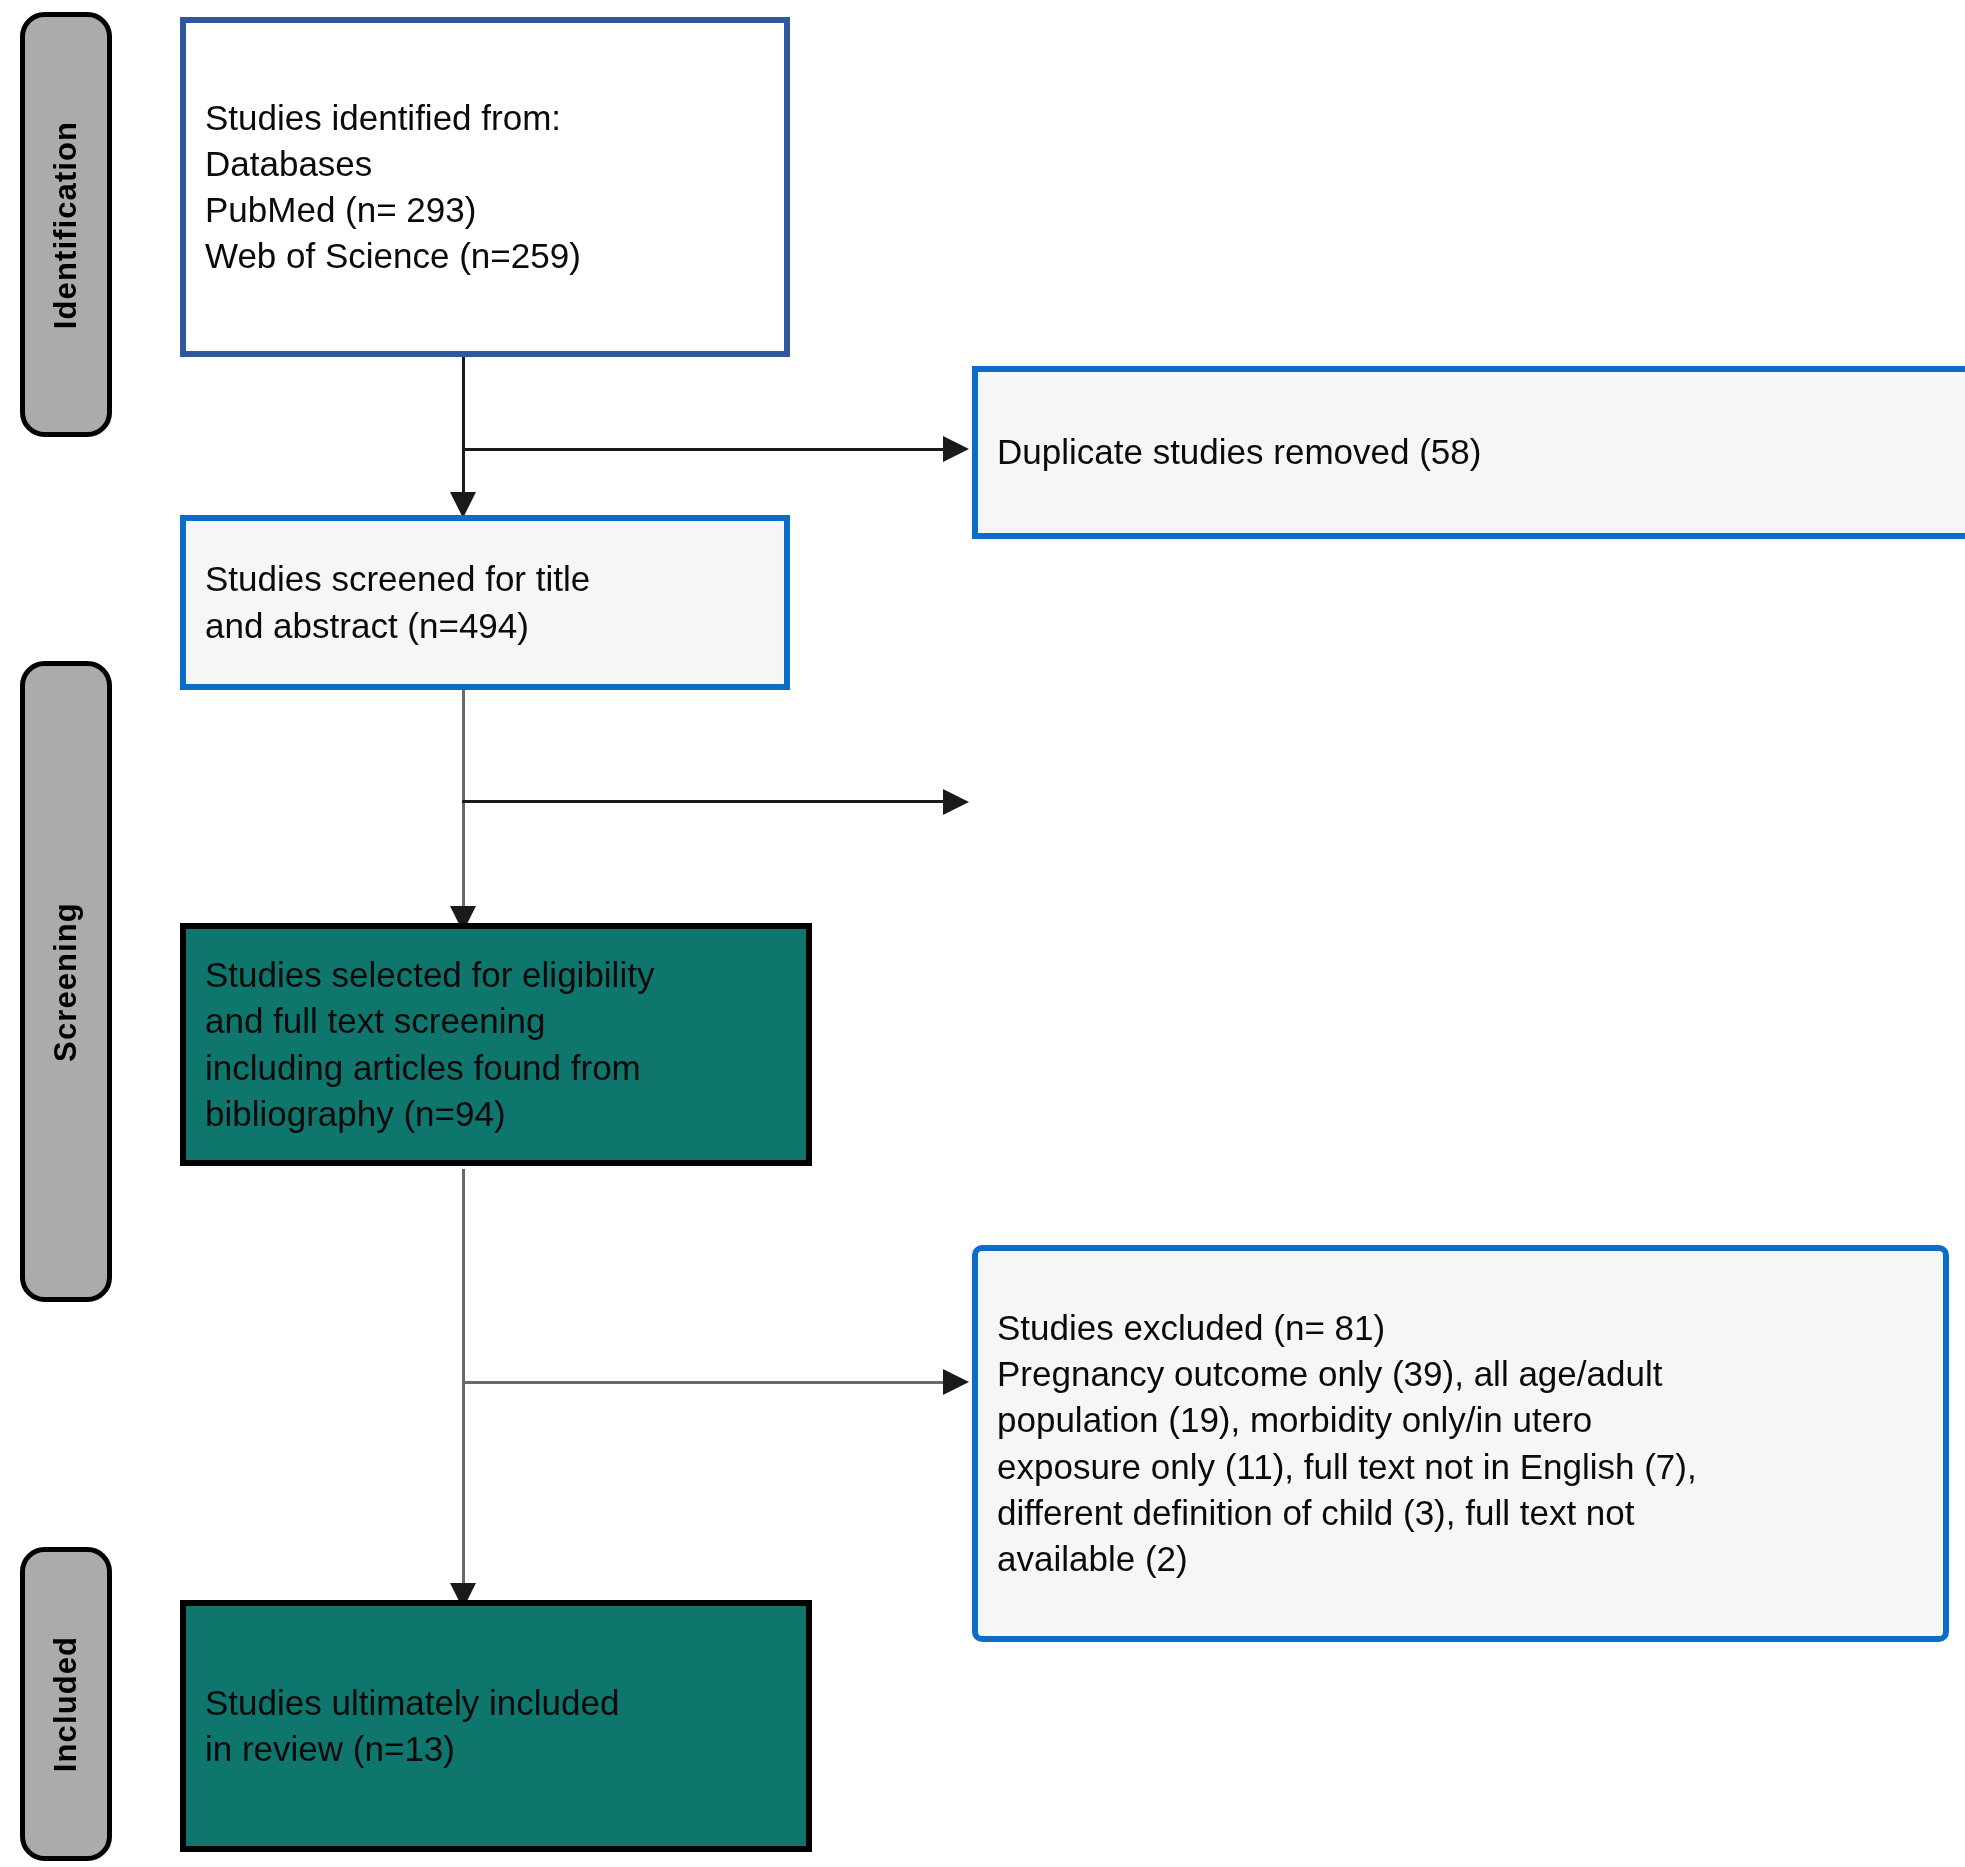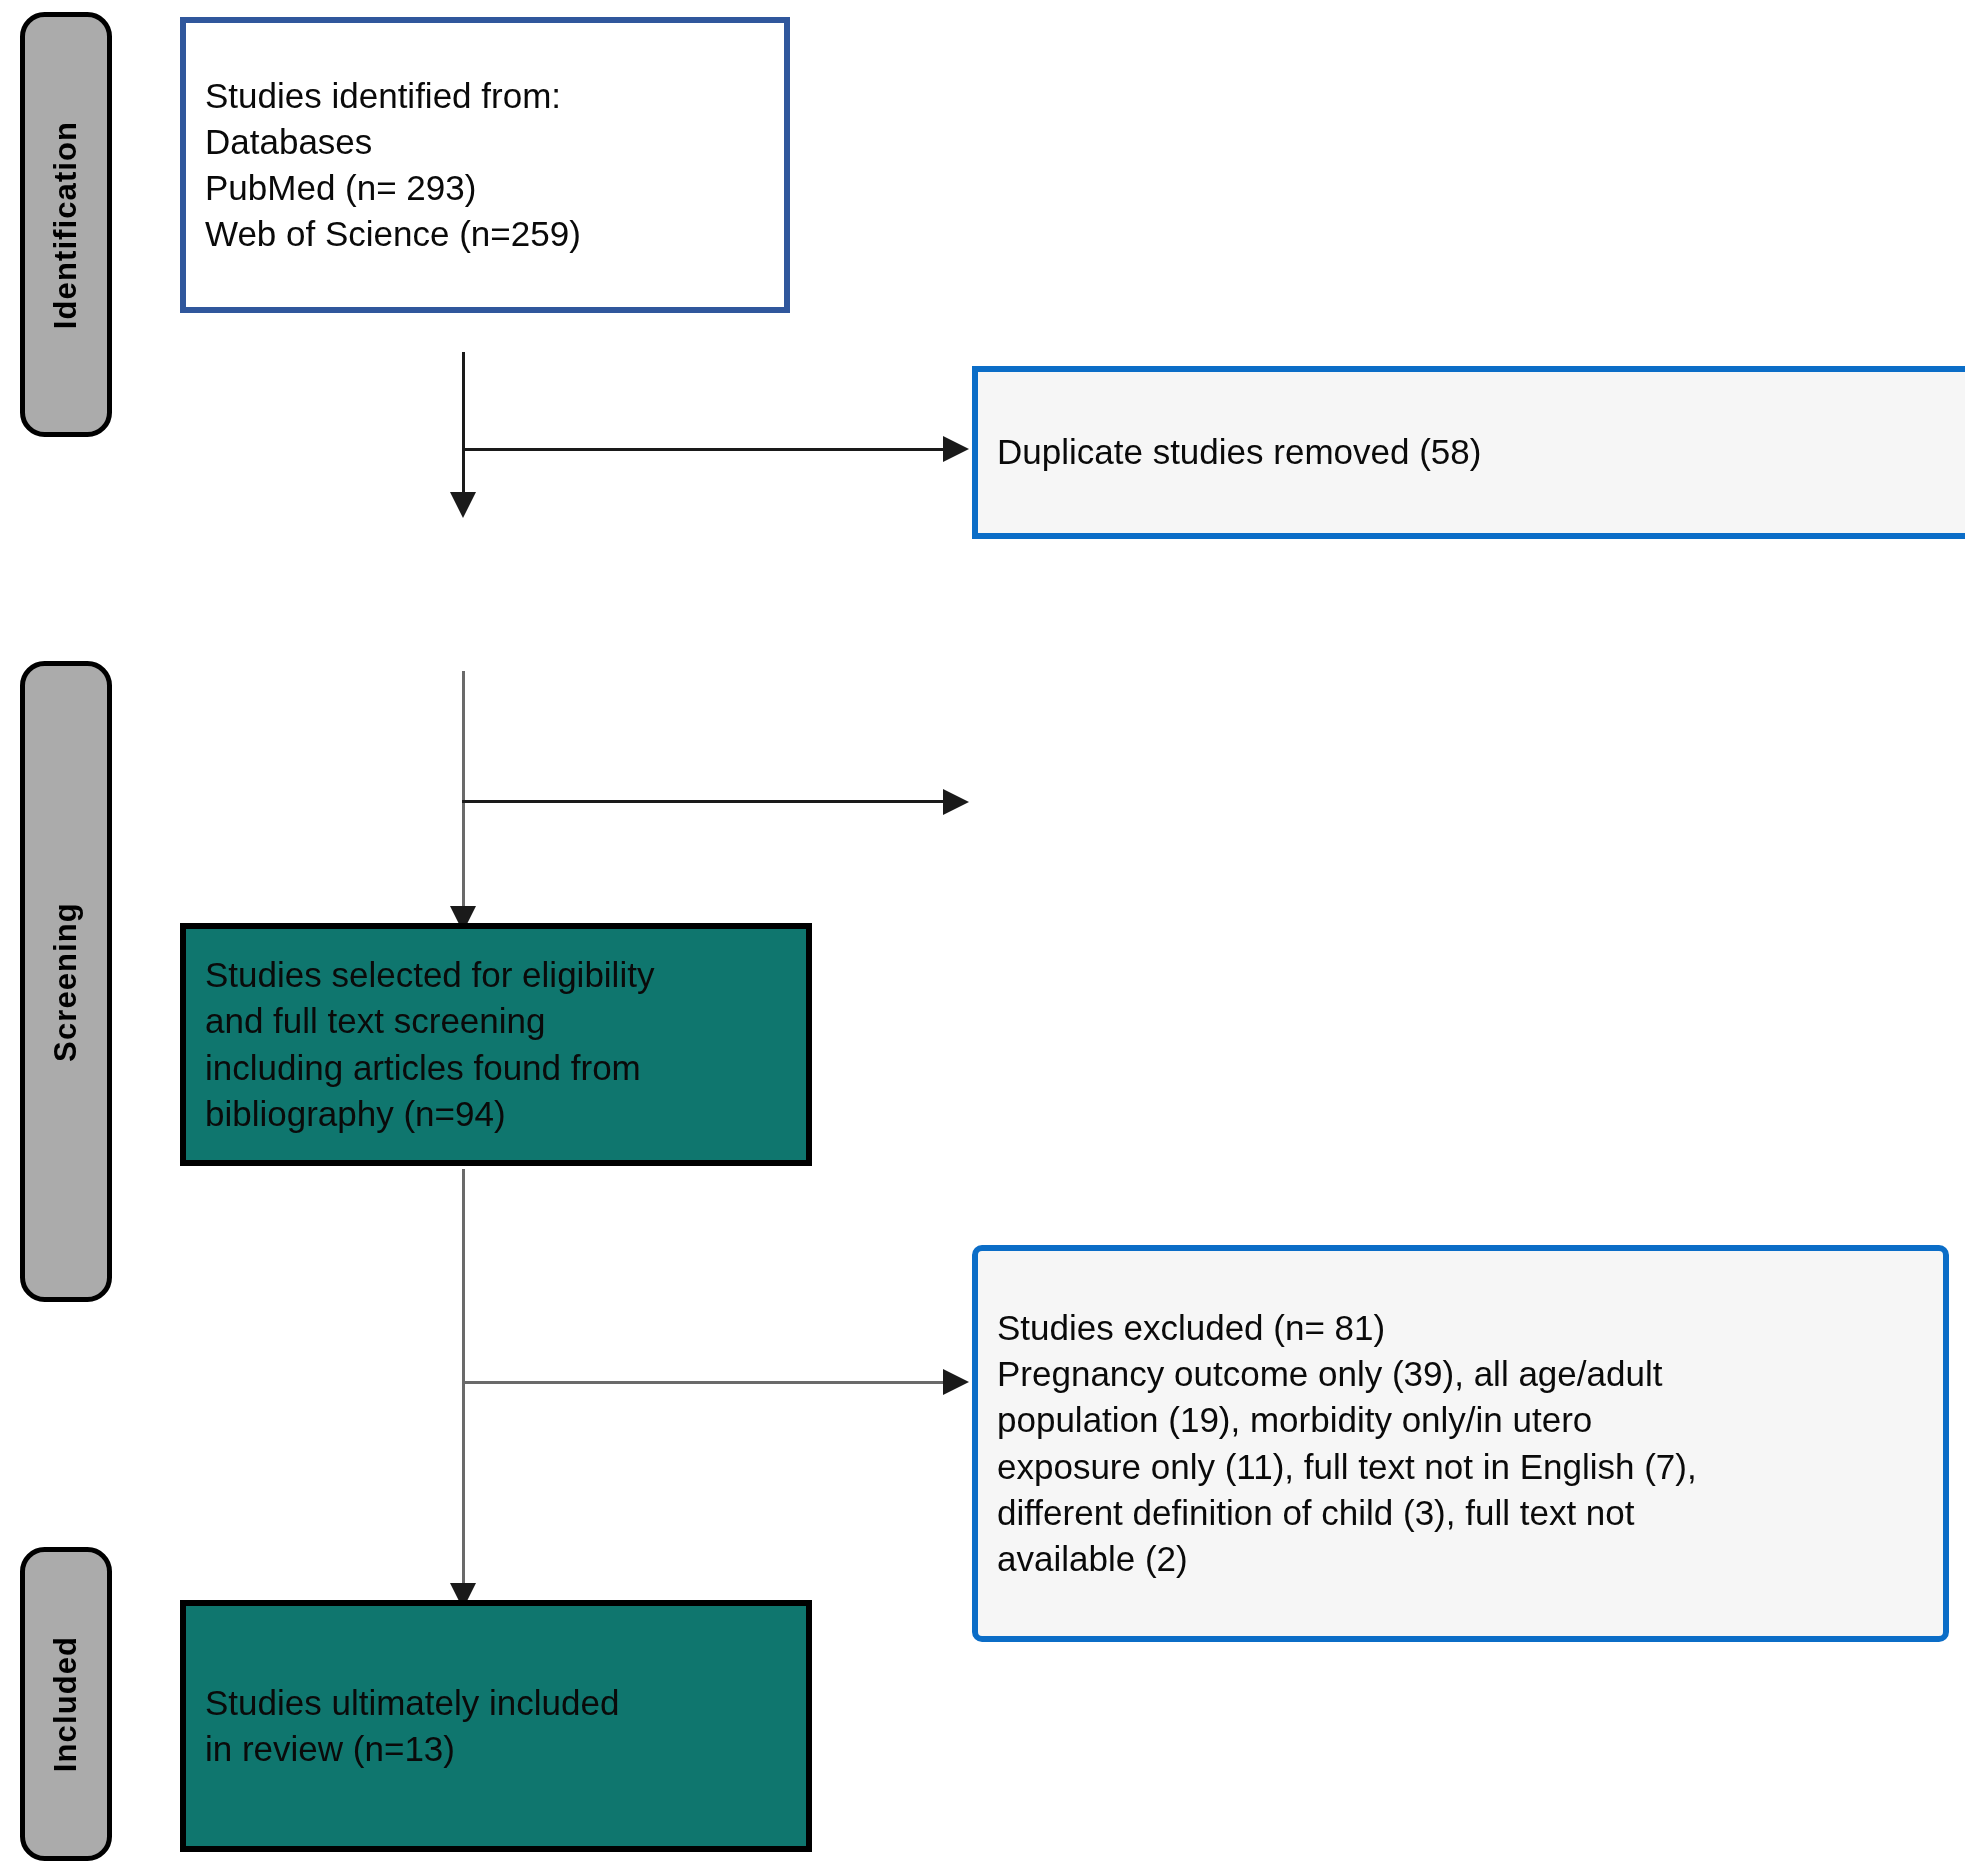--- a/index.html
+++ b/index.html
@@ -116,31 +116,35 @@
   <div class="conn conn-v conn-faint" style="left:462px; top:671px; height:252px;"></div>
   <div class="arrow-down" style="left:450px; top:906px;"></div>
   <div class="conn conn-h" style="left:462px; top:800px; width:487px;"></div>
   <div class="arrow-right" style="left:943px; top:789px;"></div>
 
   <div class="conn conn-v conn-faint" style="left:462px; top:1169px; height:431px;"></div>
   <div class="arrow-down" style="left:450px; top:1583px;"></div>
   <div class="conn conn-h conn-faint" style="left:462px; top:1381px; width:487px;"></div>
   <div class="arrow-right" style="left:943px; top:1369px;"></div>
 
-  <div class="flow-box box-blue-dark" style="left:180px; top:17px; width:610px; height:296px;">
+  <div class="flow-box box-blue-dark" style="left:180px; top:17px; width:610px; height:340px;">
     <span class="box-text">Studies identified from:
 Databases
      PubMed (n= 293)
 Web of Science (n=259)</span>
   </div>
 
   <div class="flow-box box-blue-bright" style="left:972px; top:366px; width:1162px; height:173px;">
     <span class="box-text">Duplicate studies removed (58)</span>
   </div>
 
+  <div class="flow-box box-blue-bright" style="left:180px; top:515px; width:610px; height:175px;">
+    <span class="box-text">Studies screened for title
+and abstract (n=494)</span>
+  </div>
 
 
   <div class="flow-box box-black" style="left:180px; top:923px; width:632px; height:243px;">
     <span class="box-text">Studies selected for eligibility
 and full text screening
 including articles found from
 bibliography (n=94)</span>
   </div>
 
   <div class="flow-box box-blue-bright" style="left:972px; top:1245px; width:977px; height:397px;border-radius:10px;">

